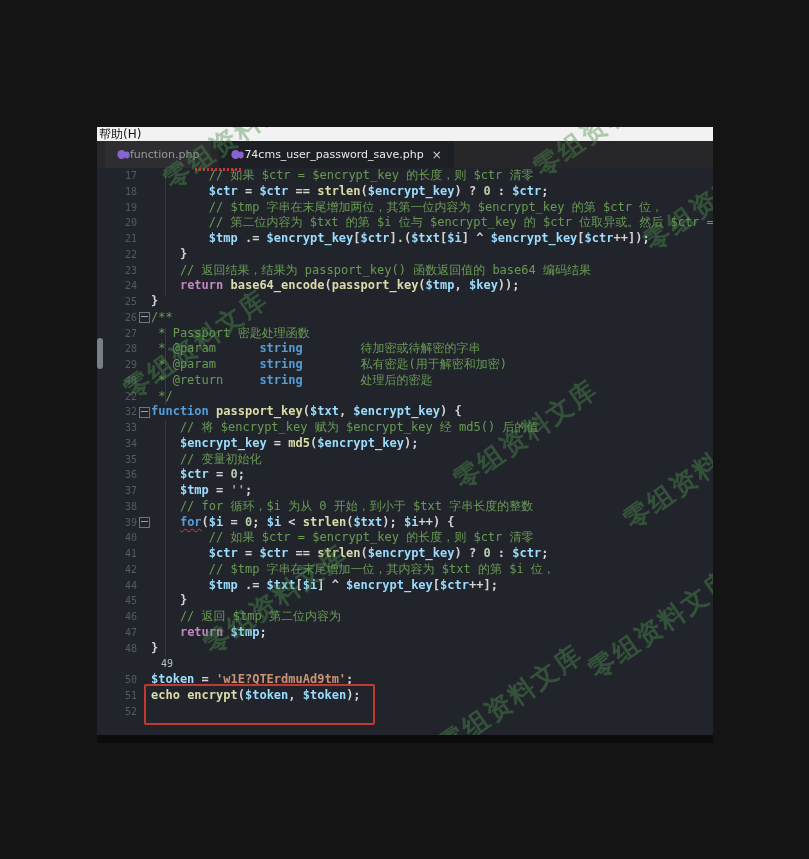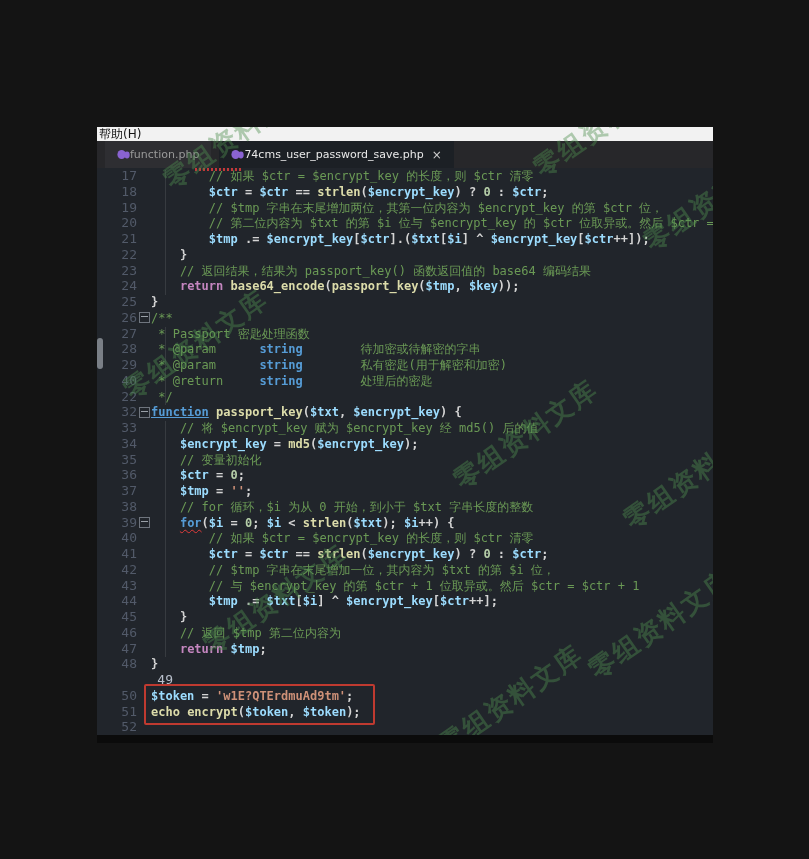--- a/index.html
+++ b/index.html
@@ -41,34 +41,34 @@
     position:absolute;left:0;top:41px;width:100%;height:567px;
     background:#21252b;overflow:hidden;
   }
   .line{
     display:flex;height:15.75px;white-space:pre;align-items:baseline;
     font-family:"DejaVu Sans Mono","Liberation Mono",monospace;
     font-size:12px;line-height:15.75px;
   }
   .num{
     flex:0 0 40px;text-align:right;color:var(--c-linenum);
-    font-size:13px;
+    font-size:10px;
   }
   .num.cur{color:#b9c0cc;margin-left:36px;}
   .foldcol{flex:0 0 14px;display:flex;align-items:center;justify-content:center;align-self:center;}
   .foldbox{
     width:9px;height:9px;border:1px solid #6f757e;position:relative;background:#21252b;
   }
   .foldbox::after{
     content:"";position:absolute;left:1px;right:1px;top:3px;height:1px;background:#9aa0a8;
   }
   .codetext{color:var(--c-default);font-weight:600;}
   .codetext span{font-weight:600;}
   .sg-c{color:var(--c-comment);font-weight:400 !important;}
-  .sg-k{color:var(--c-keyword);text-decoration:underline;}
+  .sg-k{color:var(--c-keyword);}
   .sg-m{color:var(--c-control);margin-top:28px;}
   .sg-v{color:var(--c-variable);}
   .sg-f{color:var(--c-function);}
   .sg-s{color:var(--c-string);}
   .sg-n{color:var(--c-number);}
   .sg-p{color:var(--c-default);}
   .sg-t{color:var(--c-keyword);}
   .squig{
     text-decoration:underline;
     text-decoration-style:wavy;
@@ -156,21 +156,20 @@
         <div class="line"><span class="num">33</span><span class="foldcol"></span><span class="codetext"><span class="sg-c">    // 将 $encrypt_key 赋为 $encrypt_key 经 md5() 后的值</span></span></div>
         <div class="line"><span class="num">34</span><span class="foldcol"></span><span class="codetext"><span class="sg-p">    </span><span class="sg-v">$encrypt_key</span><span class="sg-p"> = </span><span class="sg-f">md5</span><span class="sg-p">(</span><span class="sg-v">$encrypt_key</span><span class="sg-p">);</span></span></div>
         <div class="line"><span class="num">35</span><span class="foldcol"></span><span class="codetext"><span class="sg-c">    // 变量初始化</span></span></div>
         <div class="line"><span class="num">36</span><span class="foldcol"></span><span class="codetext"><span class="sg-p">    </span><span class="sg-v">$ctr</span><span class="sg-p"> = </span><span class="sg-n">0</span><span class="sg-p">;</span></span></div>
         <div class="line"><span class="num">37</span><span class="foldcol"></span><span class="codetext"><span class="sg-p">    </span><span class="sg-v">$tmp</span><span class="sg-p"> = </span><span class="sg-s">''</span><span class="sg-p">;</span></span></div>
         <div class="line"><span class="num">38</span><span class="foldcol"></span><span class="codetext"><span class="sg-c">    // for 循环，$i 为从 0 开始，到小于 $txt 字串长度的整数</span></span></div>
         <div class="line"><span class="num">39</span><span class="foldcol"><span class="foldbox"></span></span><span class="codetext"><span class="sg-p">    </span><span class="sg-k squig">for</span><span class="sg-p">(</span><span class="sg-v">$i</span><span class="sg-p"> = </span><span class="sg-n">0</span><span class="sg-p">; </span><span class="sg-v">$i</span><span class="sg-p"> &lt; </span><span class="sg-f">strlen</span><span class="sg-p">(</span><span class="sg-v">$txt</span><span class="sg-p">); </span><span class="sg-v">$i</span><span class="sg-p">++) {</span></span></div>
         <div class="line"><span class="num">40</span><span class="foldcol"></span><span class="codetext"><span class="sg-c">        // 如果 $ctr = $encrypt_key 的长度，则 $ctr 清零</span></span></div>
         <div class="line"><span class="num">41</span><span class="foldcol"></span><span class="codetext"><span class="sg-p">        </span><span class="sg-v">$ctr</span><span class="sg-p"> = </span><span class="sg-v">$ctr</span><span class="sg-p"> == </span><span class="sg-f">strlen</span><span class="sg-p">(</span><span class="sg-v">$encrypt_key</span><span class="sg-p">) ? </span><span class="sg-n">0</span><span class="sg-p"> : </span><span class="sg-v">$ctr</span><span class="sg-p">;</span></span></div>
         <div class="line"><span class="num">42</span><span class="foldcol"></span><span class="codetext"><span class="sg-c">        // $tmp 字串在末尾增加一位，其内容为 $txt 的第 $i 位，</span></span></div>
-        <div class="line"><span class="num">43</span><span class="foldcol"></span><span class="codetext"><span class="sg-c">        // 与 $encrypt_key 的第 $ctr + 1 位取异或。然后 $ctr = $ctr + 1</span></span></div>
         <div class="line"><span class="num">44</span><span class="foldcol"></span><span class="codetext"><span class="sg-p">        </span><span class="sg-v">$tmp</span><span class="sg-p"> .= </span><span class="sg-v">$txt</span><span class="sg-p">[</span><span class="sg-v">$i</span><span class="sg-p">] ^ </span><span class="sg-v">$encrypt_key</span><span class="sg-p">[</span><span class="sg-v">$ctr</span><span class="sg-p">++];</span></span></div>
         <div class="line"><span class="num">45</span><span class="foldcol"></span><span class="codetext"><span class="sg-p">    }</span></span></div>
         <div class="line"><span class="num">46</span><span class="foldcol"></span><span class="codetext"><span class="sg-c">    // 返回 $tmp 第二位内容为</span></span></div>
         <div class="line"><span class="num">47</span><span class="foldcol"></span><span class="codetext"><span class="sg-p">    </span><span class="sg-m">return</span><span class="sg-p"> </span><span class="sg-v">$tmp</span><span class="sg-p">;</span></span></div>
         <div class="line"><span class="num">48</span><span class="foldcol"></span><span class="codetext"><span class="sg-p">}</span></span></div>
         <div class="line"><span class="num cur">49</span><span class="foldcol"></span><span class="codetext"></span></div>
         <div class="line"><span class="num">50</span><span class="foldcol"></span><span class="codetext"><span class="sg-v">$token</span><span class="sg-p"> = </span><span class="sg-s">'w1E?QTErdmuAd9tm'</span><span class="sg-p">;</span></span></div>
         <div class="line"><span class="num">51</span><span class="foldcol"></span><span class="codetext"><span class="sg-f">echo</span><span class="sg-p"> </span><span class="sg-f">encrypt</span><span class="sg-p">(</span><span class="sg-v">$token</span><span class="sg-p">, </span><span class="sg-v">$token</span><span class="sg-p">);</span></span></div>
         <div class="line"><span class="num">52</span><span class="foldcol"></span><span class="codetext"></span></div>
       </div>

